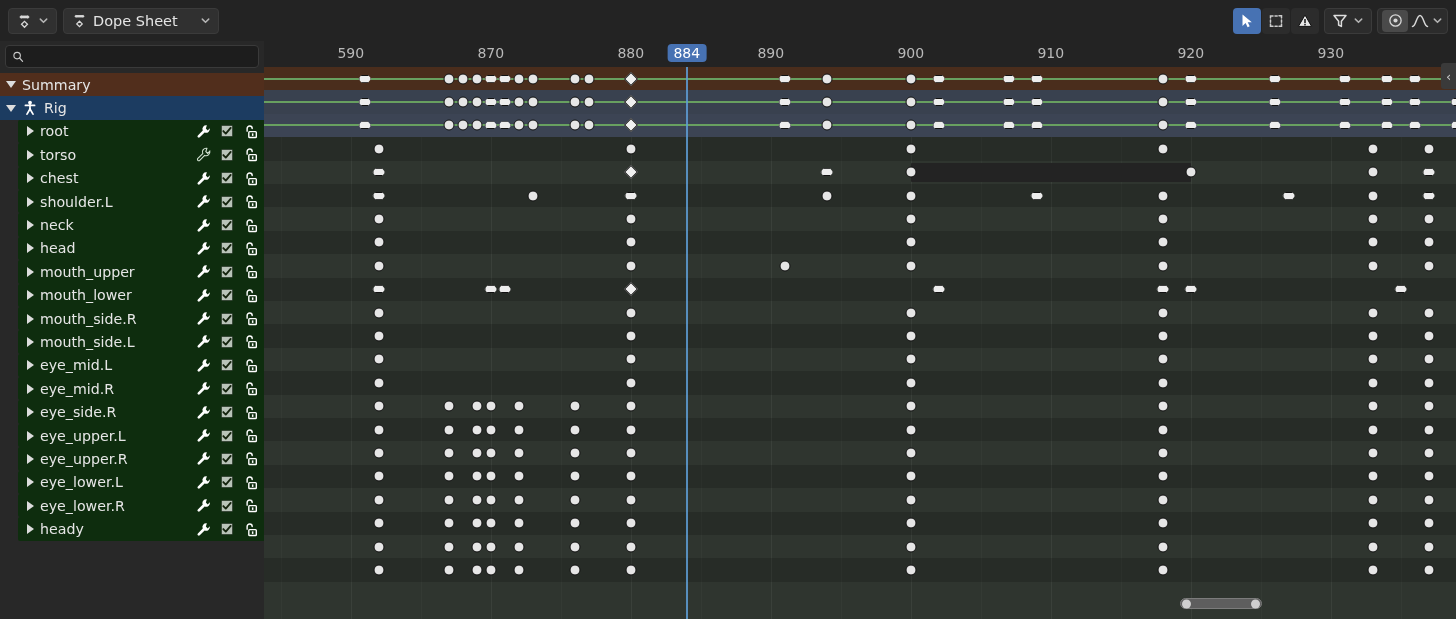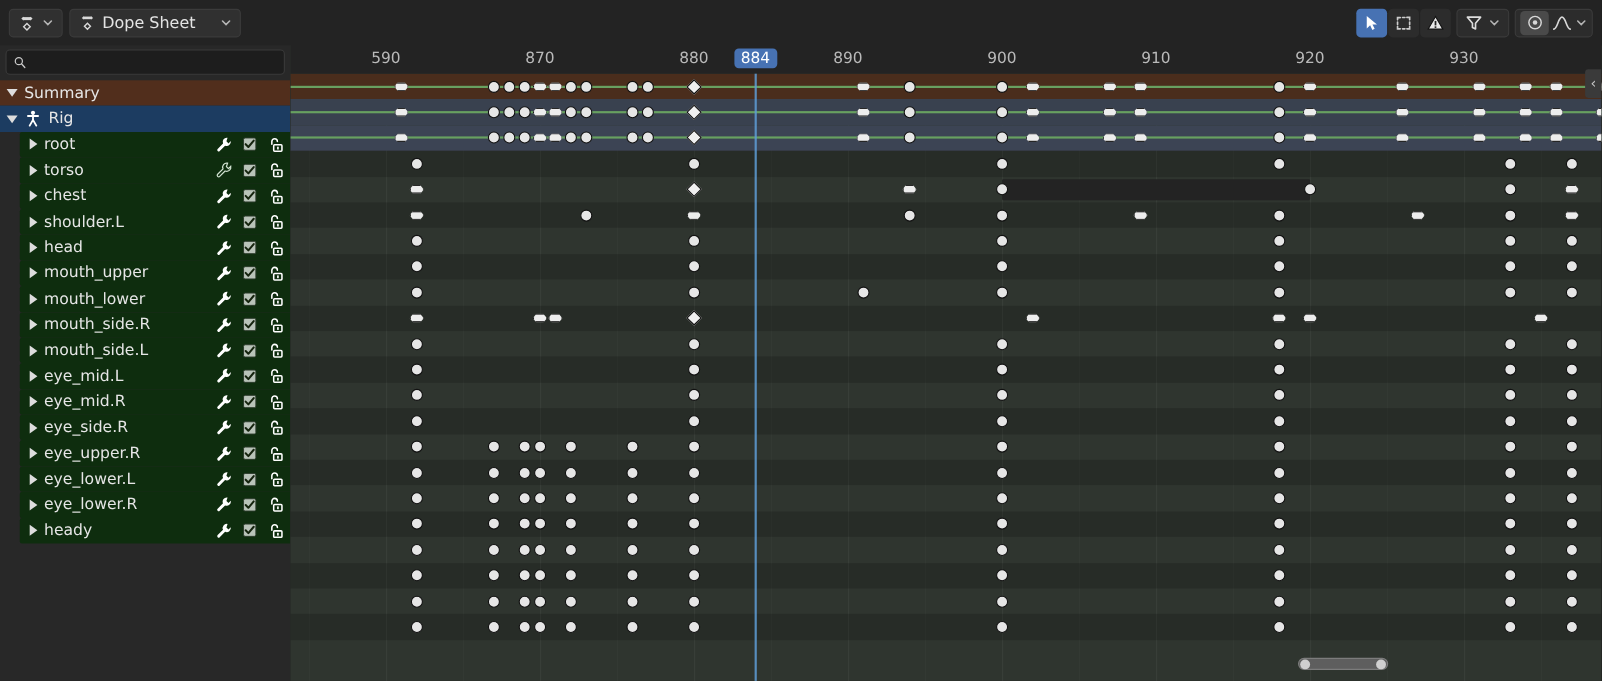--- a/index.html
+++ b/index.html
@@ -305,20 +305,38 @@
             </svg>
             <svg width="15" height="15" viewBox="0 0 16 16">
               <path d="M4.4 7.6 V4.9 a2.7 2.7 0 0 1 5.4 0" fill="none" stroke="#ffffff" stroke-width="1.5" stroke-linecap="round"></path>
               <rect x="6.2" y="8.1" width="8" height="6.3" rx="0.9" fill="none" stroke="#ffffff" stroke-width="1.5"></rect>
               <rect x="9.5" y="10" width="1.6" height="2.7" fill="#ffffff"></rect>
             </svg>
           </div>
         </div>
         <div class="ch-row ch-bone">
           <div class="tri tri-right"></div>
+          <span class="ch-label">neck</span>
+          <div class="ch-icons">
+            <svg width="15" height="15" viewBox="0 0 16 16">
+              <path d="M11.6 1.4 a4 4 0 0 0-4.4 5.6 L2 12.2 a1.4 1.4 0 0 0 2 2 l5.2-5.2 a4 4 0 0 0 5.5-4.5 L12.5 6.8 l-2-2 Z" fill="#ffffff"></path>
+            </svg>
+            <svg width="14" height="14" viewBox="0 0 16 16">
+              <rect x="1.6" y="1.6" width="12.8" height="12.8" rx="1.6" fill="#b9c3b9" stroke="#2b3a2b" stroke-width="1"></rect>
+              <path d="M3.8 8.1 L6.6 11 L12.2 4.4" fill="none" stroke="#16240f" stroke-width="2.1" stroke-linecap="round" stroke-linejoin="round"></path>
+            </svg>
+            <svg width="15" height="15" viewBox="0 0 16 16">
+              <path d="M4.4 7.6 V4.9 a2.7 2.7 0 0 1 5.4 0" fill="none" stroke="#ffffff" stroke-width="1.5" stroke-linecap="round"></path>
+              <rect x="6.2" y="8.1" width="8" height="6.3" rx="0.9" fill="none" stroke="#ffffff" stroke-width="1.5"></rect>
+              <rect x="9.5" y="10" width="1.6" height="2.7" fill="#ffffff"></rect>
+            </svg>
+          </div>
+        </div>
+        <div class="ch-row ch-bone">
+          <div class="tri tri-right"></div>
           <span class="ch-label">head</span>
           <div class="ch-icons">
             <svg width="15" height="15" viewBox="0 0 16 16">
               <path d="M11.6 1.4 a4 4 0 0 0-4.4 5.6 L2 12.2 a1.4 1.4 0 0 0 2 2 l5.2-5.2 a4 4 0 0 0 5.5-4.5 L12.5 6.8 l-2-2 Z" fill="#ffffff"></path>
             </svg>
             <svg width="14" height="14" viewBox="0 0 16 16">
               <rect x="1.6" y="1.6" width="12.8" height="12.8" rx="1.6" fill="#b9c3b9" stroke="#2b3a2b" stroke-width="1"></rect>
               <path d="M3.8 8.1 L6.6 11 L12.2 4.4" fill="none" stroke="#16240f" stroke-width="2.1" stroke-linecap="round" stroke-linejoin="round"></path>
             </svg>
             <svg width="15" height="15" viewBox="0 0 16 16">
@@ -432,20 +450,38 @@
             <svg width="15" height="15" viewBox="0 0 16 16">
               <path d="M4.4 7.6 V4.9 a2.7 2.7 0 0 1 5.4 0" fill="none" stroke="#ffffff" stroke-width="1.5" stroke-linecap="round"></path>
               <rect x="6.2" y="8.1" width="8" height="6.3" rx="0.9" fill="none" stroke="#ffffff" stroke-width="1.5"></rect>
               <rect x="9.5" y="10" width="1.6" height="2.7" fill="#ffffff"></rect>
             </svg>
           </div>
         </div>
         <div class="ch-row ch-bone">
           <div class="tri tri-right"></div>
           <span class="ch-label">eye_side.R</span>
+          <div class="ch-icons">
+            <svg width="15" height="15" viewBox="0 0 16 16">
+              <path d="M11.6 1.4 a4 4 0 0 0-4.4 5.6 L2 12.2 a1.4 1.4 0 0 0 2 2 l5.2-5.2 a4 4 0 0 0 5.5-4.5 L12.5 6.8 l-2-2 Z" fill="#ffffff"></path>
+            </svg>
+            <svg width="14" height="14" viewBox="0 0 16 16">
+              <rect x="1.6" y="1.6" width="12.8" height="12.8" rx="1.6" fill="#b9c3b9" stroke="#2b3a2b" stroke-width="1"></rect>
+              <path d="M3.8 8.1 L6.6 11 L12.2 4.4" fill="none" stroke="#16240f" stroke-width="2.1" stroke-linecap="round" stroke-linejoin="round"></path>
+            </svg>
+            <svg width="15" height="15" viewBox="0 0 16 16">
+              <path d="M4.4 7.6 V4.9 a2.7 2.7 0 0 1 5.4 0" fill="none" stroke="#ffffff" stroke-width="1.5" stroke-linecap="round"></path>
+              <rect x="6.2" y="8.1" width="8" height="6.3" rx="0.9" fill="none" stroke="#ffffff" stroke-width="1.5"></rect>
+              <rect x="9.5" y="10" width="1.6" height="2.7" fill="#ffffff"></rect>
+            </svg>
+          </div>
+        </div>
+        <div class="ch-row ch-bone">
+          <div class="tri tri-right"></div>
+          <span class="ch-label">eye_upper.L</span>
           <div class="ch-icons">
             <svg width="15" height="15" viewBox="0 0 16 16">
               <path d="M11.6 1.4 a4 4 0 0 0-4.4 5.6 L2 12.2 a1.4 1.4 0 0 0 2 2 l5.2-5.2 a4 4 0 0 0 5.5-4.5 L12.5 6.8 l-2-2 Z" fill="#ffffff"></path>
             </svg>
             <svg width="14" height="14" viewBox="0 0 16 16">
               <rect x="1.6" y="1.6" width="12.8" height="12.8" rx="1.6" fill="#b9c3b9" stroke="#2b3a2b" stroke-width="1"></rect>
               <path d="M3.8 8.1 L6.6 11 L12.2 4.4" fill="none" stroke="#16240f" stroke-width="2.1" stroke-linecap="round" stroke-linejoin="round"></path>
             </svg>
             <svg width="15" height="15" viewBox="0 0 16 16">
               <path d="M4.4 7.6 V4.9 a2.7 2.7 0 0 1 5.4 0" fill="none" stroke="#ffffff" stroke-width="1.5" stroke-linecap="round"></path>

